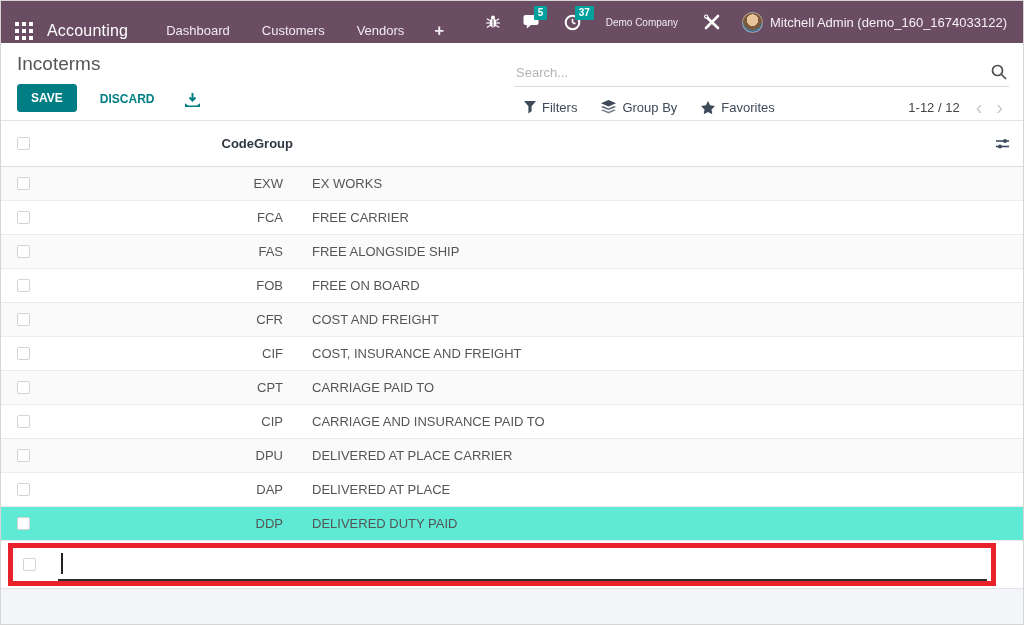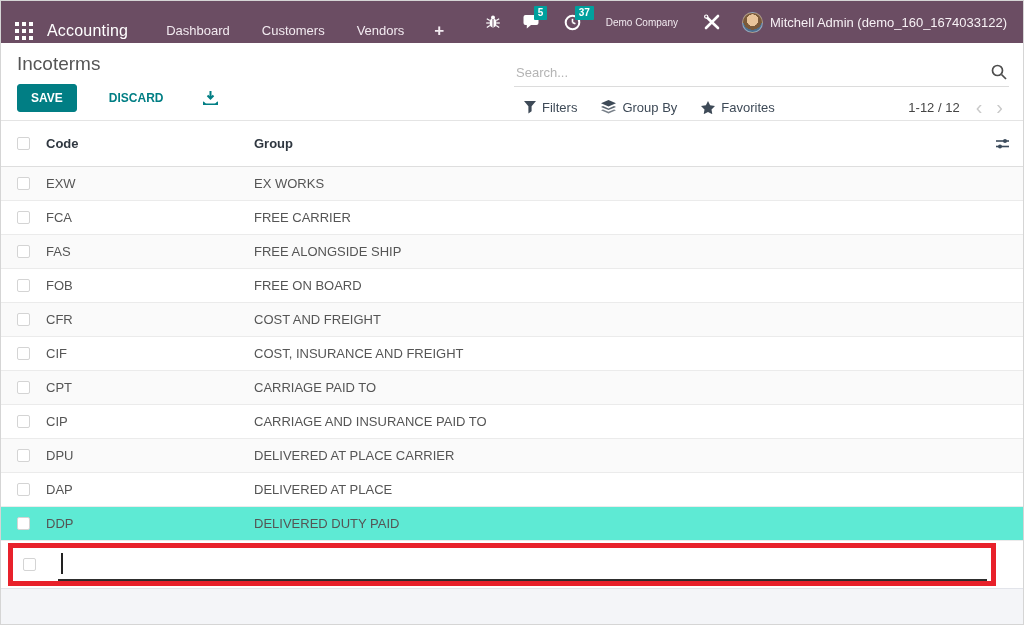--- a/index.html
+++ b/index.html
@@ -17,46 +17,46 @@
   .nav-icon-btn { position:relative; display:flex; align-items:center; padding:0 11px; height:42px; cursor:pointer; }
   .badge { position:absolute; top:5px; left:22px; background:#00a09d; color:#fff; font-size:10px; font-weight:700; padding:1px 4px; border-radius:1px; line-height:12px; }
   .company { font-size:10px; padding:0 14px; color:#f2eaf0; }
   .avatar { width:21px; height:21px; border-radius:50%; background:radial-gradient(circle at 50% 38%, #e8c49a 0 38%, #7a5a3a 39% 62%, #4c6e8f 63% 100%); border:1px solid rgba(255,255,255,.4); margin:0 7px 0 10px; }
   .user-name { font-size:13px; color:#f7f1f5; padding-right:6px; white-space:nowrap; }
 
   
   .control { height:78px; display:flex; flex-shrink:0; border-bottom:1px solid #e4e4e4; }
   .cp-left { width:50%; padding:10px 16px 0 16px; display:flex; flex-direction:column; }
   .page-title { font-size:19px; color:#555; font-weight:400; }
-  .btn-row { display:flex; align-items:center; margin-top:9px; gap:20px; }
+  .btn-row { display:flex; align-items:flex-end; margin-top:9px; gap:11px; }
   .btn-save { background:#017e84; color:#fff; border:1px solid #017e84; font-size:12px; font-weight:700; padding:6px 13px; border-radius:3px; cursor:pointer; font-family:inherit; }
   .btn-discard { background:transparent; color:#017e84; border:none; font-size:12px; font-weight:700; padding:6px 12px; cursor:pointer; font-family:inherit; }
   .export-btn { color:#017e84; padding:4px 8px; cursor:pointer; display:flex; align-items:center; }
   .cp-right { width:50%; padding:18px 14px 0 2px; display:flex; flex-direction:column; }
   .search-wrap { display:flex; align-items:center; border-bottom:1px solid #dcdcdc; padding:3px 2px 6px 2px; }
   .search-input { flex:1; border:none; outline:none; font-size:13px; color:#444; font-family:inherit; background:transparent; }
   .search-input::placeholder { color:#b4b4b4; }
   .search-icon { color:#4d4d4d; display:flex; cursor:pointer; }
   .facet-row { display:flex; align-items:center; margin-top:12px; }
   .facet { display:flex; align-items:center; gap:6px; font-size:13px; font-weight:500; color:#3e4a57; padding:0 12px; cursor:pointer; }
   .facet:first-child { padding-left:10px; }
   .facet svg { color:#3e4a57; }
   .pager { margin-left:auto; display:flex; align-items:center; gap:2px; }
   .pager-text { font-size:13px; color:#444; margin-right:8px; }
   .pager-arrow { font-size:20px; color:#c9c9c9; padding:0 6px; line-height:16px; cursor:pointer; user-select:none; }
 
   
   .table { flex:0 0 auto; display:flex; flex-direction:column; }
   .thead { height:46px; display:flex; align-items:center; border-bottom:1px solid #dedede; font-size:13px; font-weight:700; color:#2f3740; }
   .col-check { width:45px; padding-left:16px; display:flex; align-items:center; }
-  .col-code { width:208px; }
+  .col-code { width:208px;text-align:right; }
   .col-name { flex:1; }
   .col-gear { width:42px; display:flex; justify-content:center; color:#3c4b5c; cursor:pointer; }
   .checkbox { width:13px; height:13px; border:1px solid #d4d4d4; border-radius:2px; background:#fff; cursor:pointer; }
-  .trow { height:34px; display:flex; align-items:center; font-size:13px; color:#555; border-bottom:1px solid #ebebeb; background:#fff; cursor:pointer; }
+  .trow { height:34px; display:flex; align-items:center; font-size:13px; color:#555; border-bottom:1px solid #ebebeb; background:#fff; cursor:pointer;gap:29px; }
   .trow:nth-child(odd) { background:#fafafa; }
   .trow:nth-child(11) { background:#5eead4; }
 
   
   .new-row-outer { height:47px; position:relative; background:#fff; }
   .annotation { position:absolute; left:7px; top:2px; width:988px; height:43px; border:5px solid #e8212b; background:#fff; display:flex; align-items:stretch; }
   .new-row-inner { flex:1; display:flex; align-items:center; position:relative; }
   .nr-check { width:45px; padding-left:10px; display:flex; align-items:center; }
   .nr-input { flex:1; height:100%; margin-right:4px; position:relative; display:flex; align-items:center; border-bottom:2px solid #2e2e2e; }
   .caret { width:2px; height:21px; background:#222; margin-left:3px; animation:blink 1.1s step-end infinite; }

